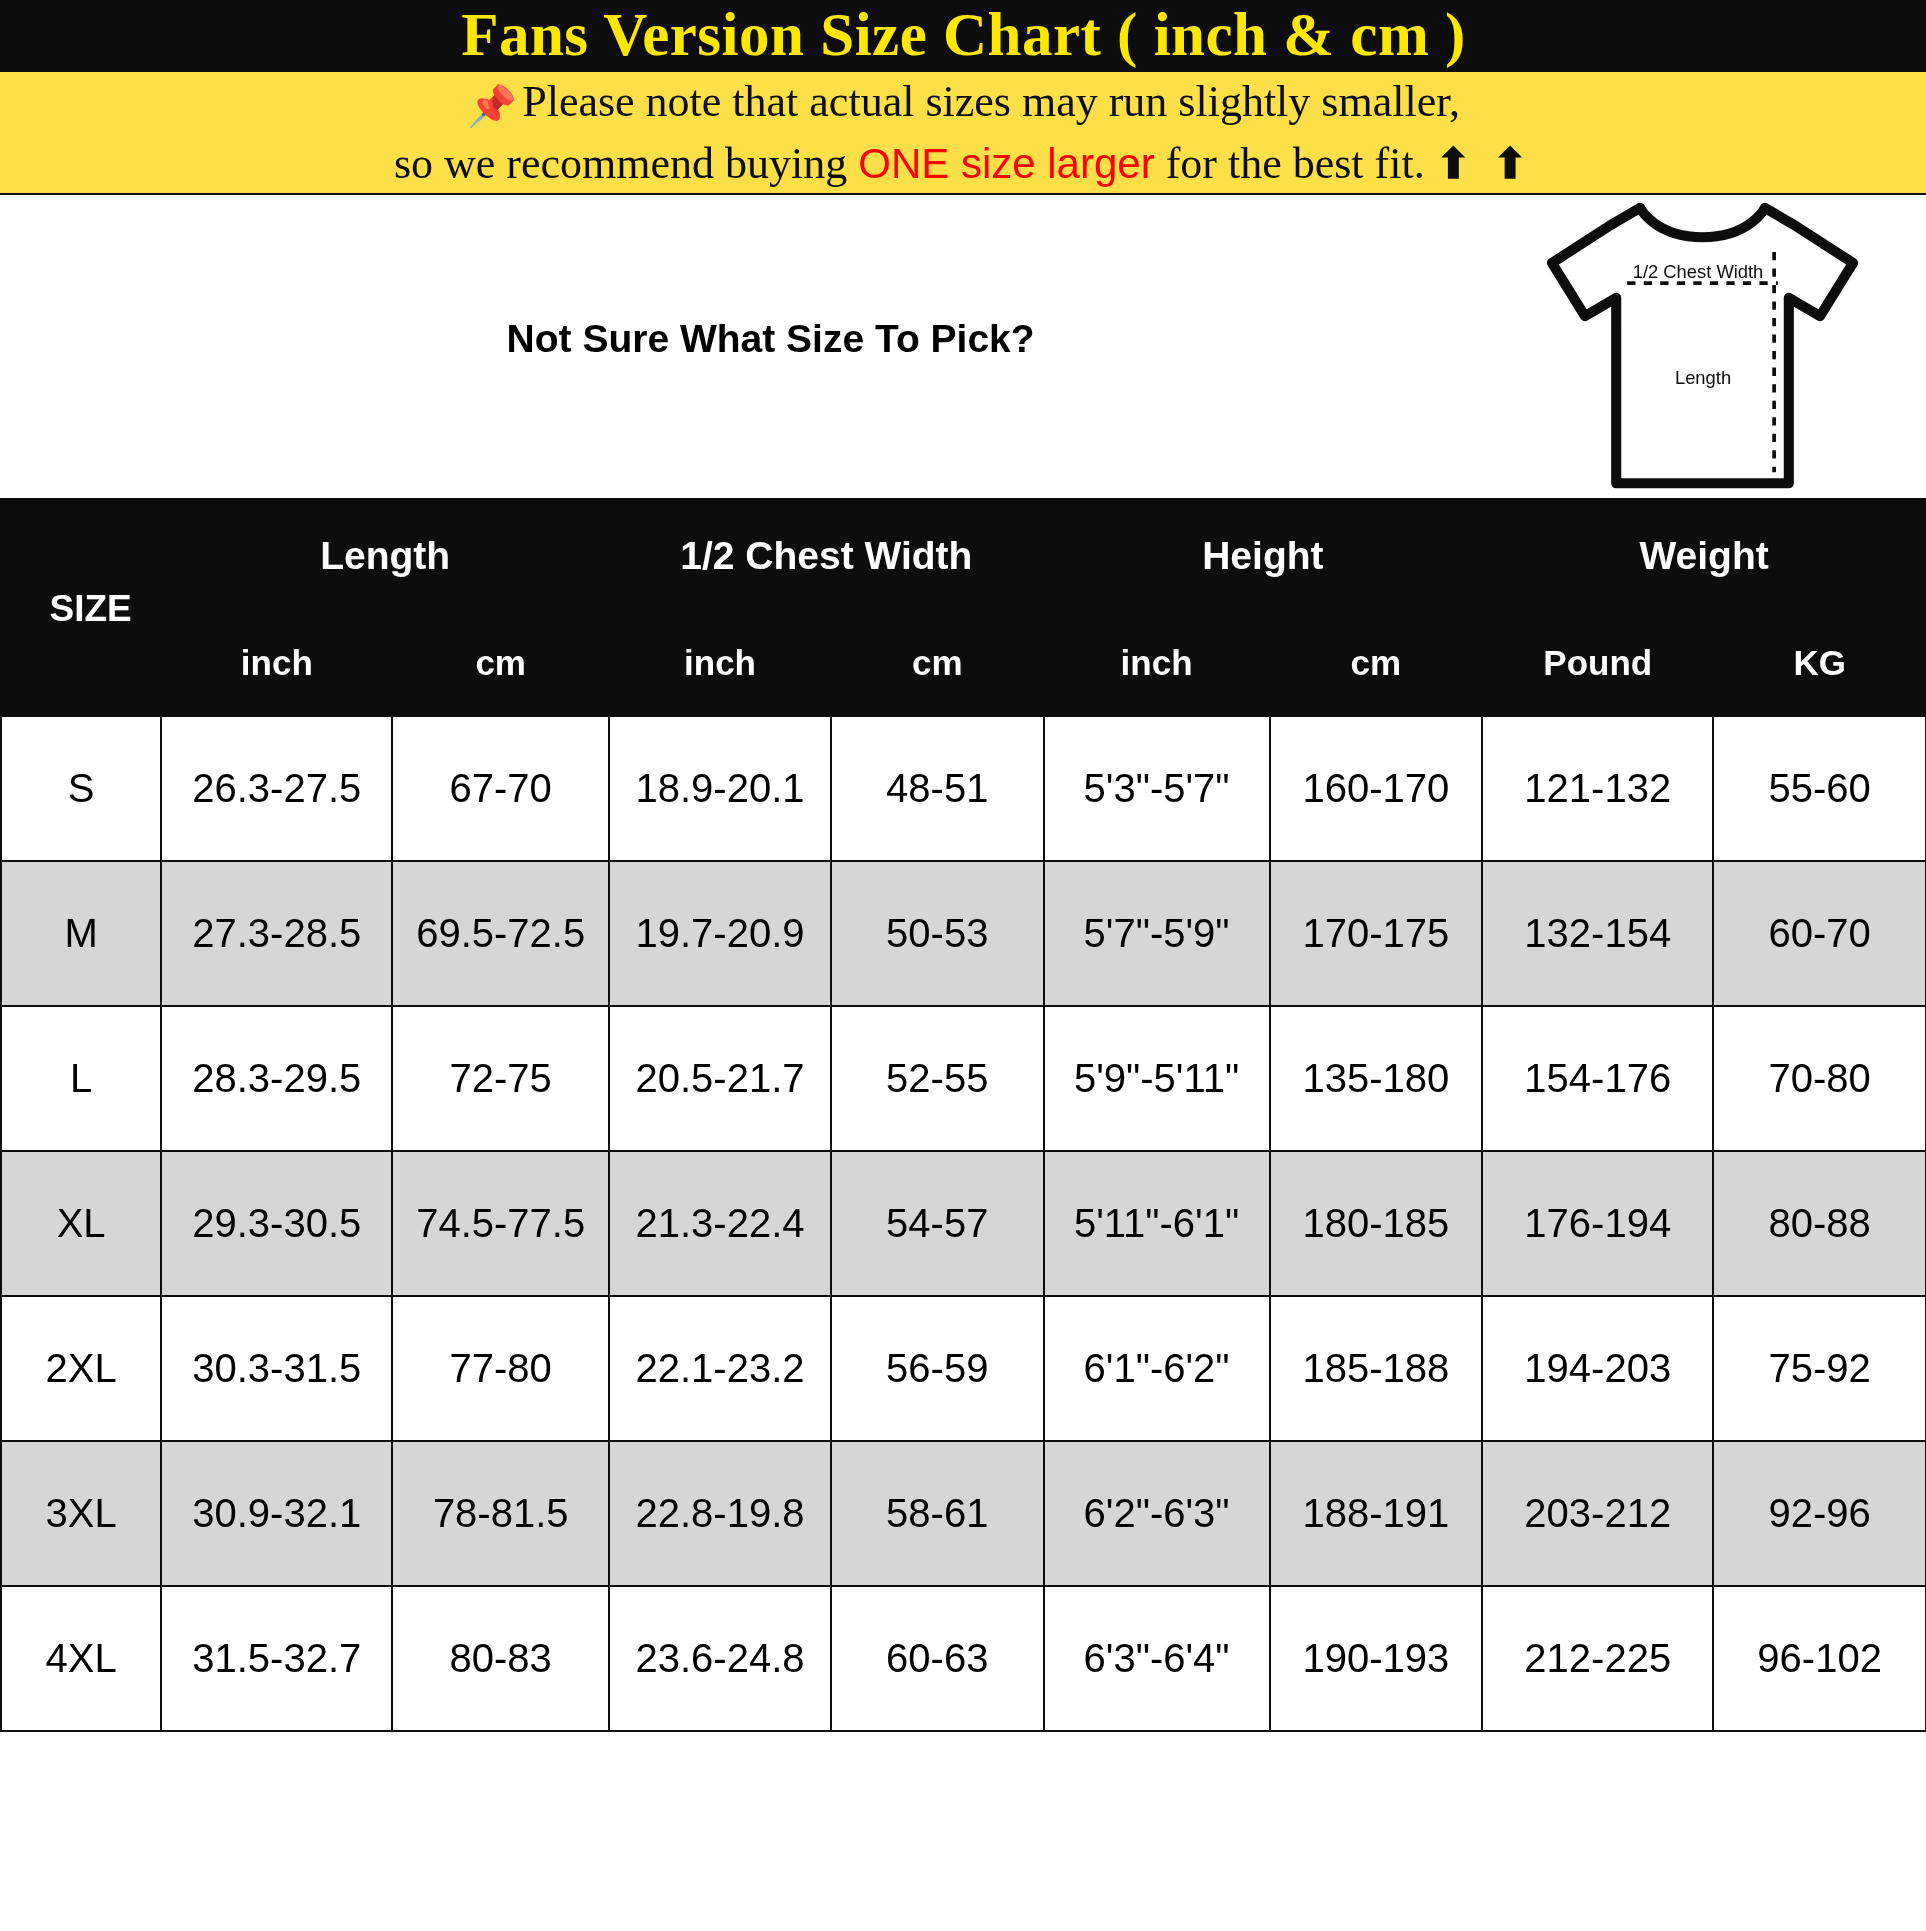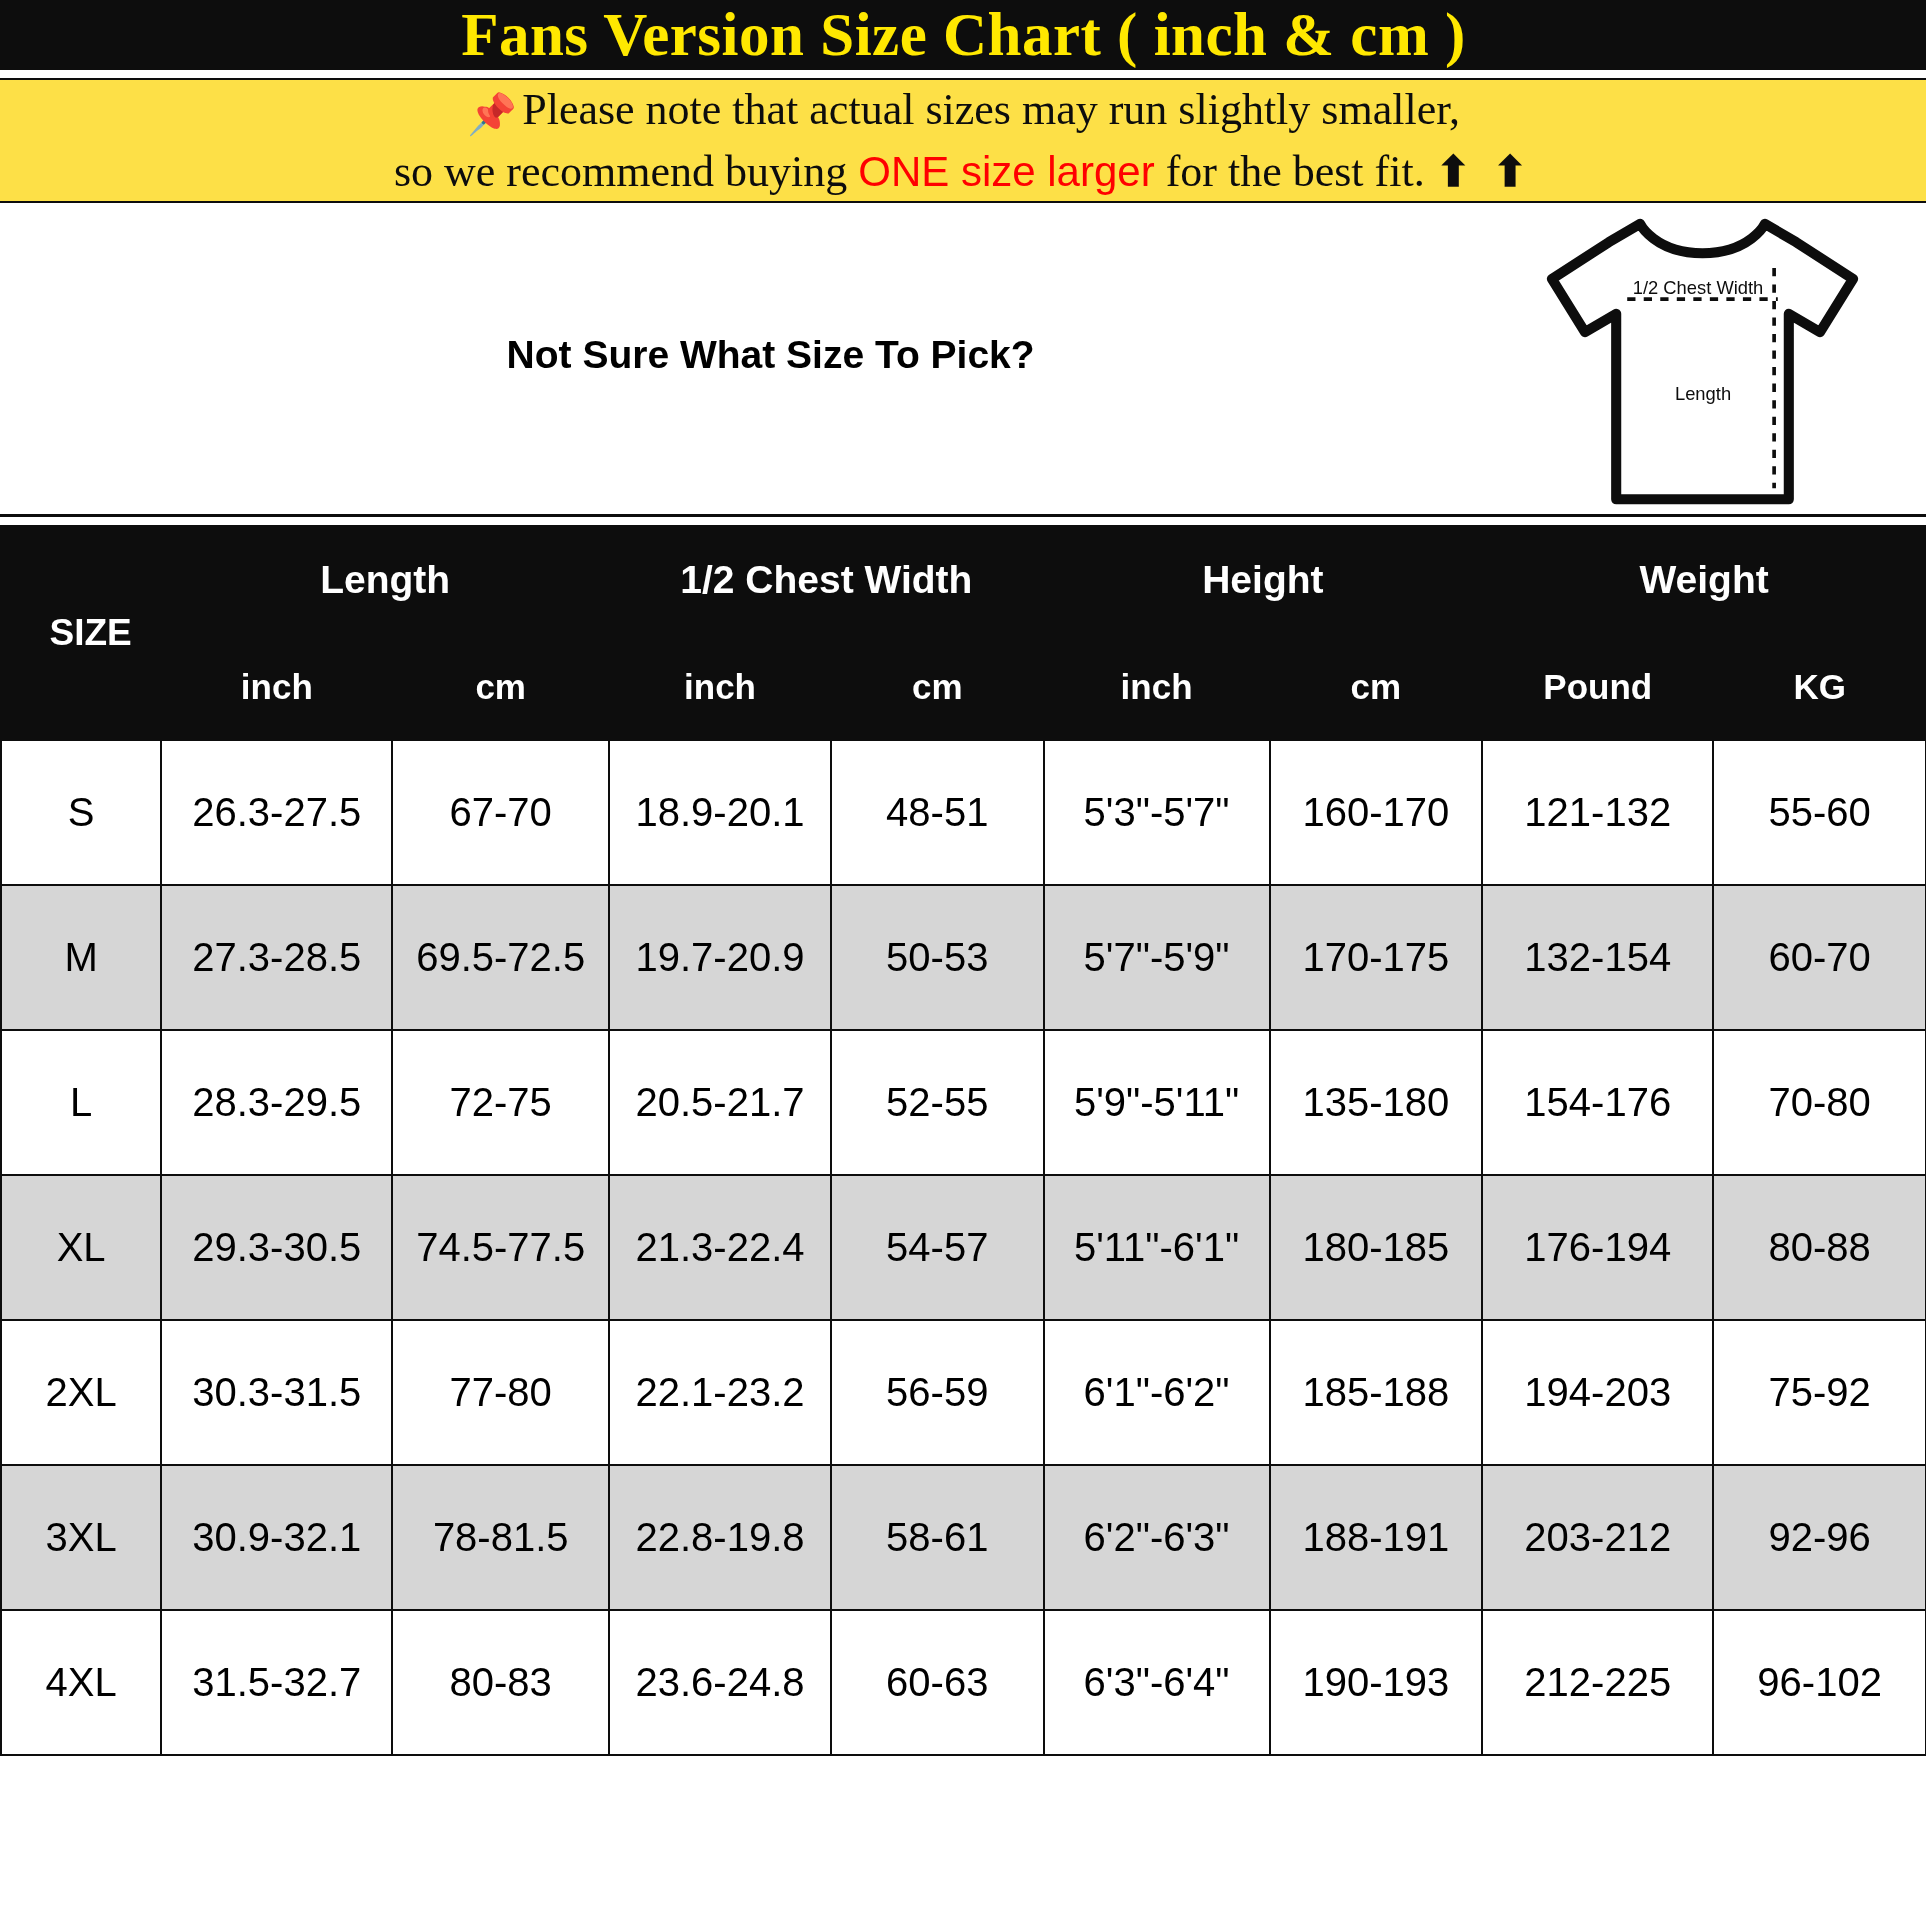--- a/index.html
+++ b/index.html
@@ -14,21 +14,20 @@
     color: #000000;
     overflow: hidden;
   }
   .sheet {
     width: 1927px;
     height: 1386px;
     box-sizing: border-box;
     display: flex;
     flex-direction: column;
     background: #ffffff;
-    gap: 8px;
   }
 
   
   .title-bar {
     background: #0d0d0d;
     height: 173px;
     display: flex;
     align-items: center;
     justify-content: center;
   }

